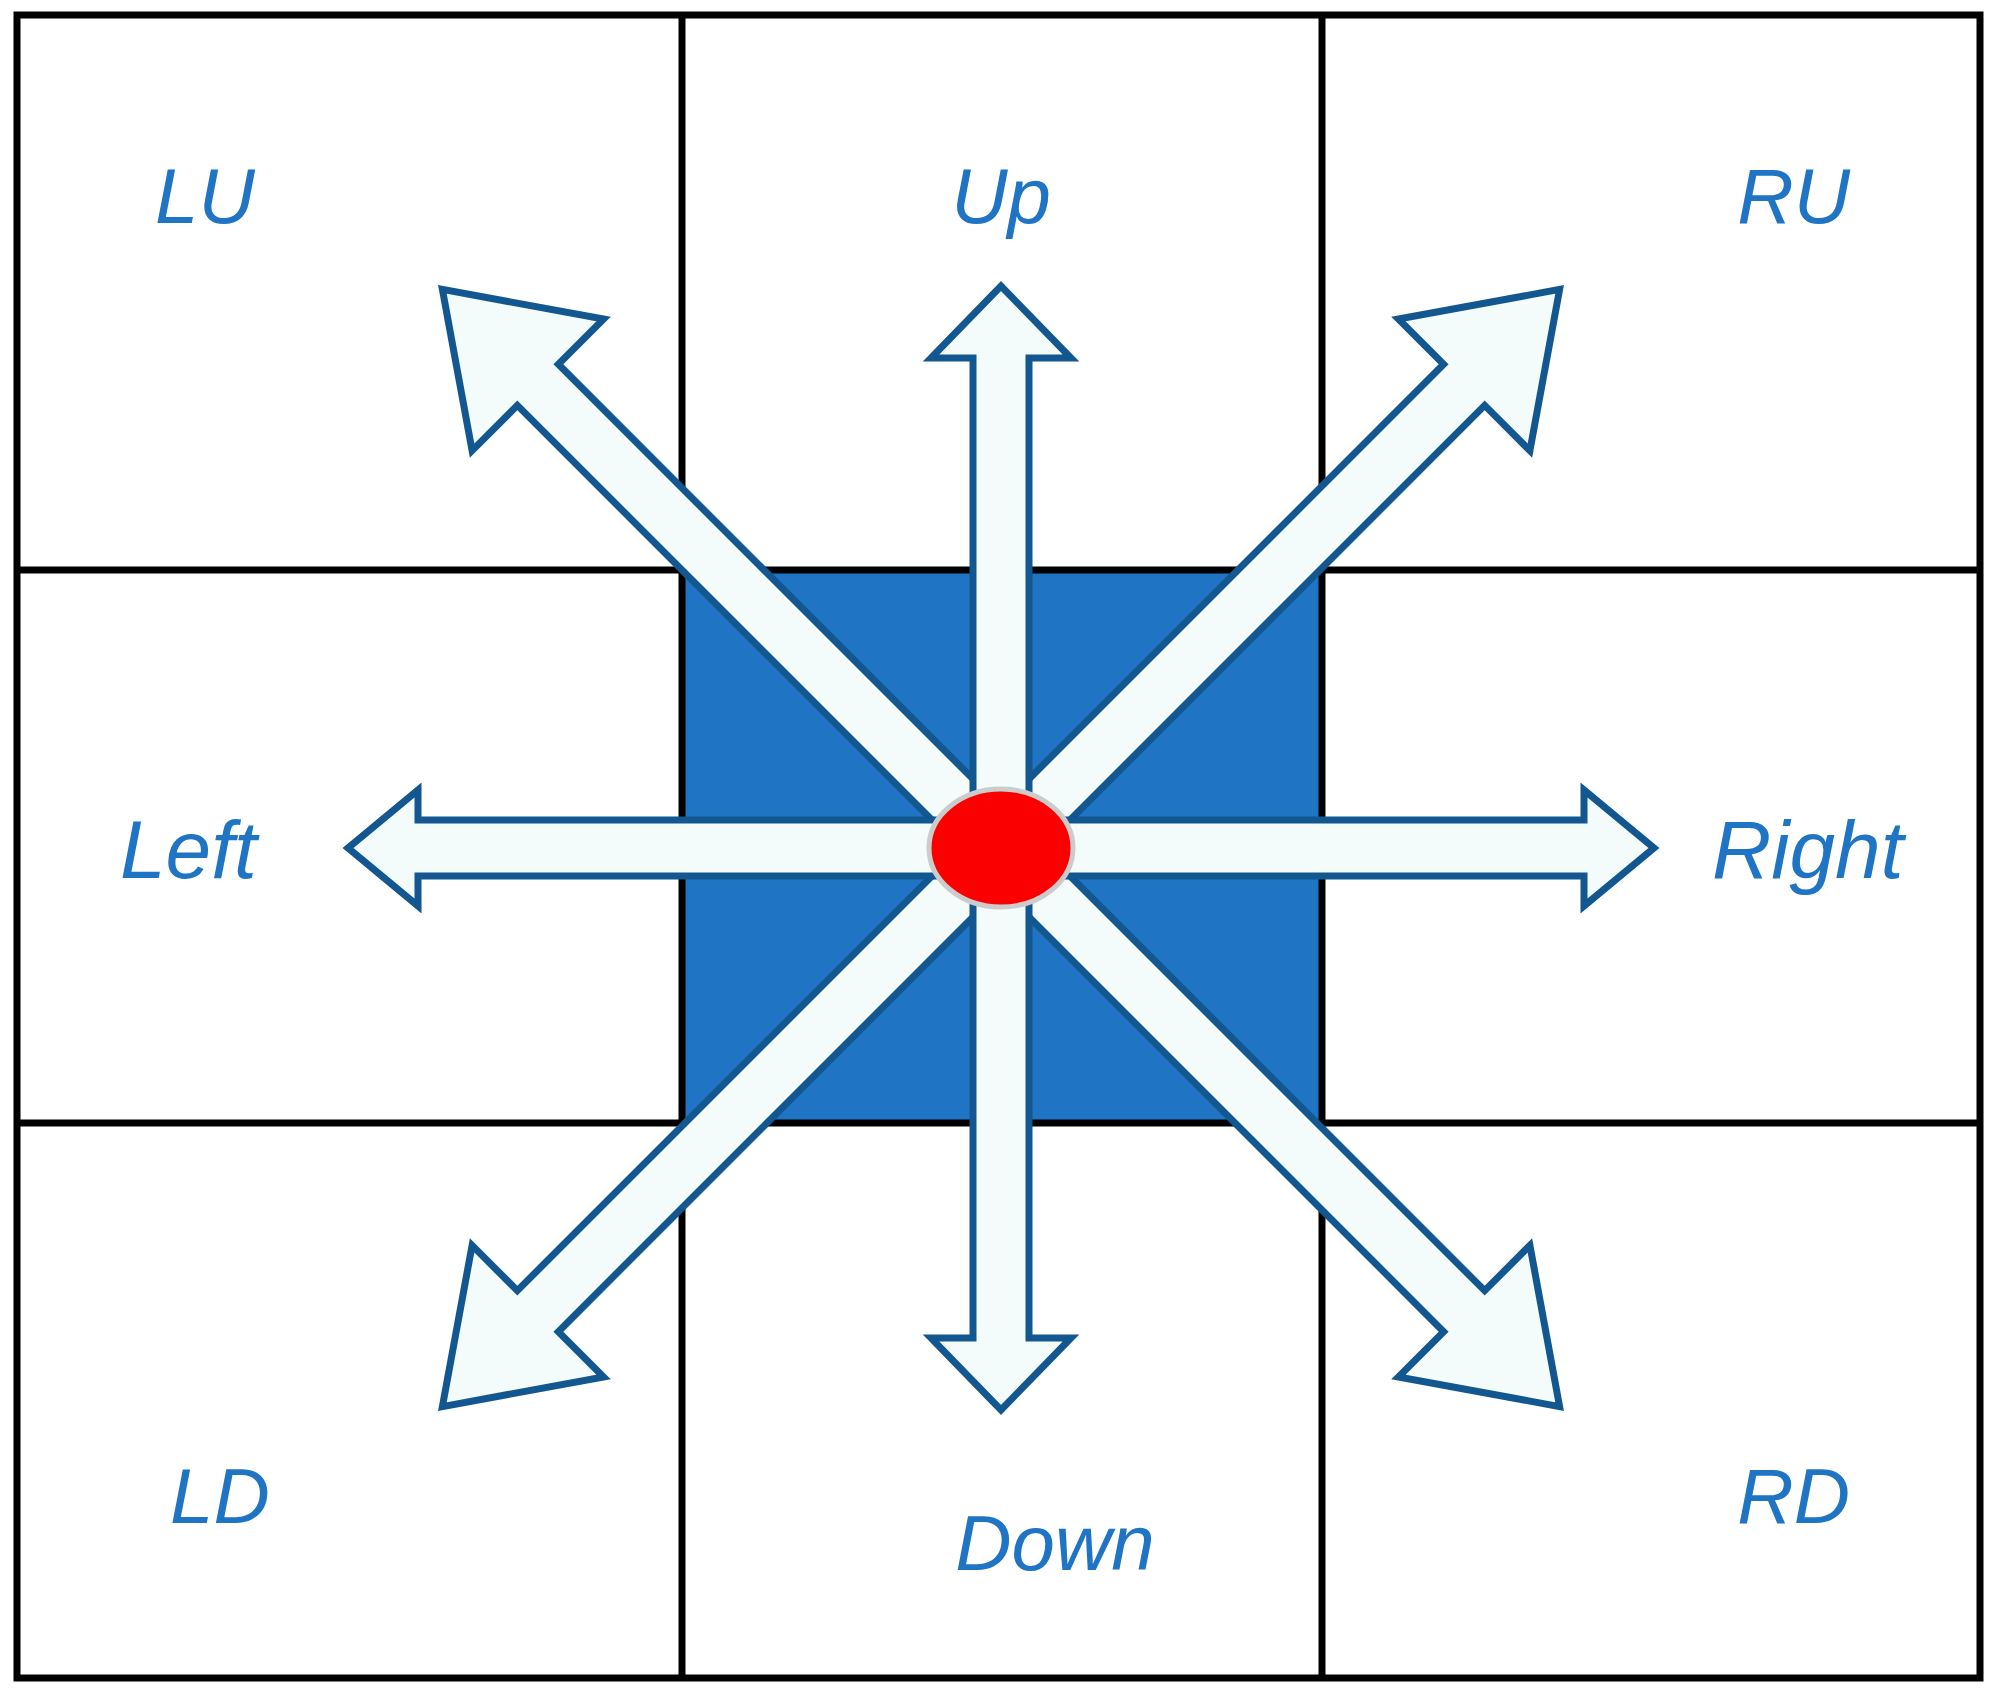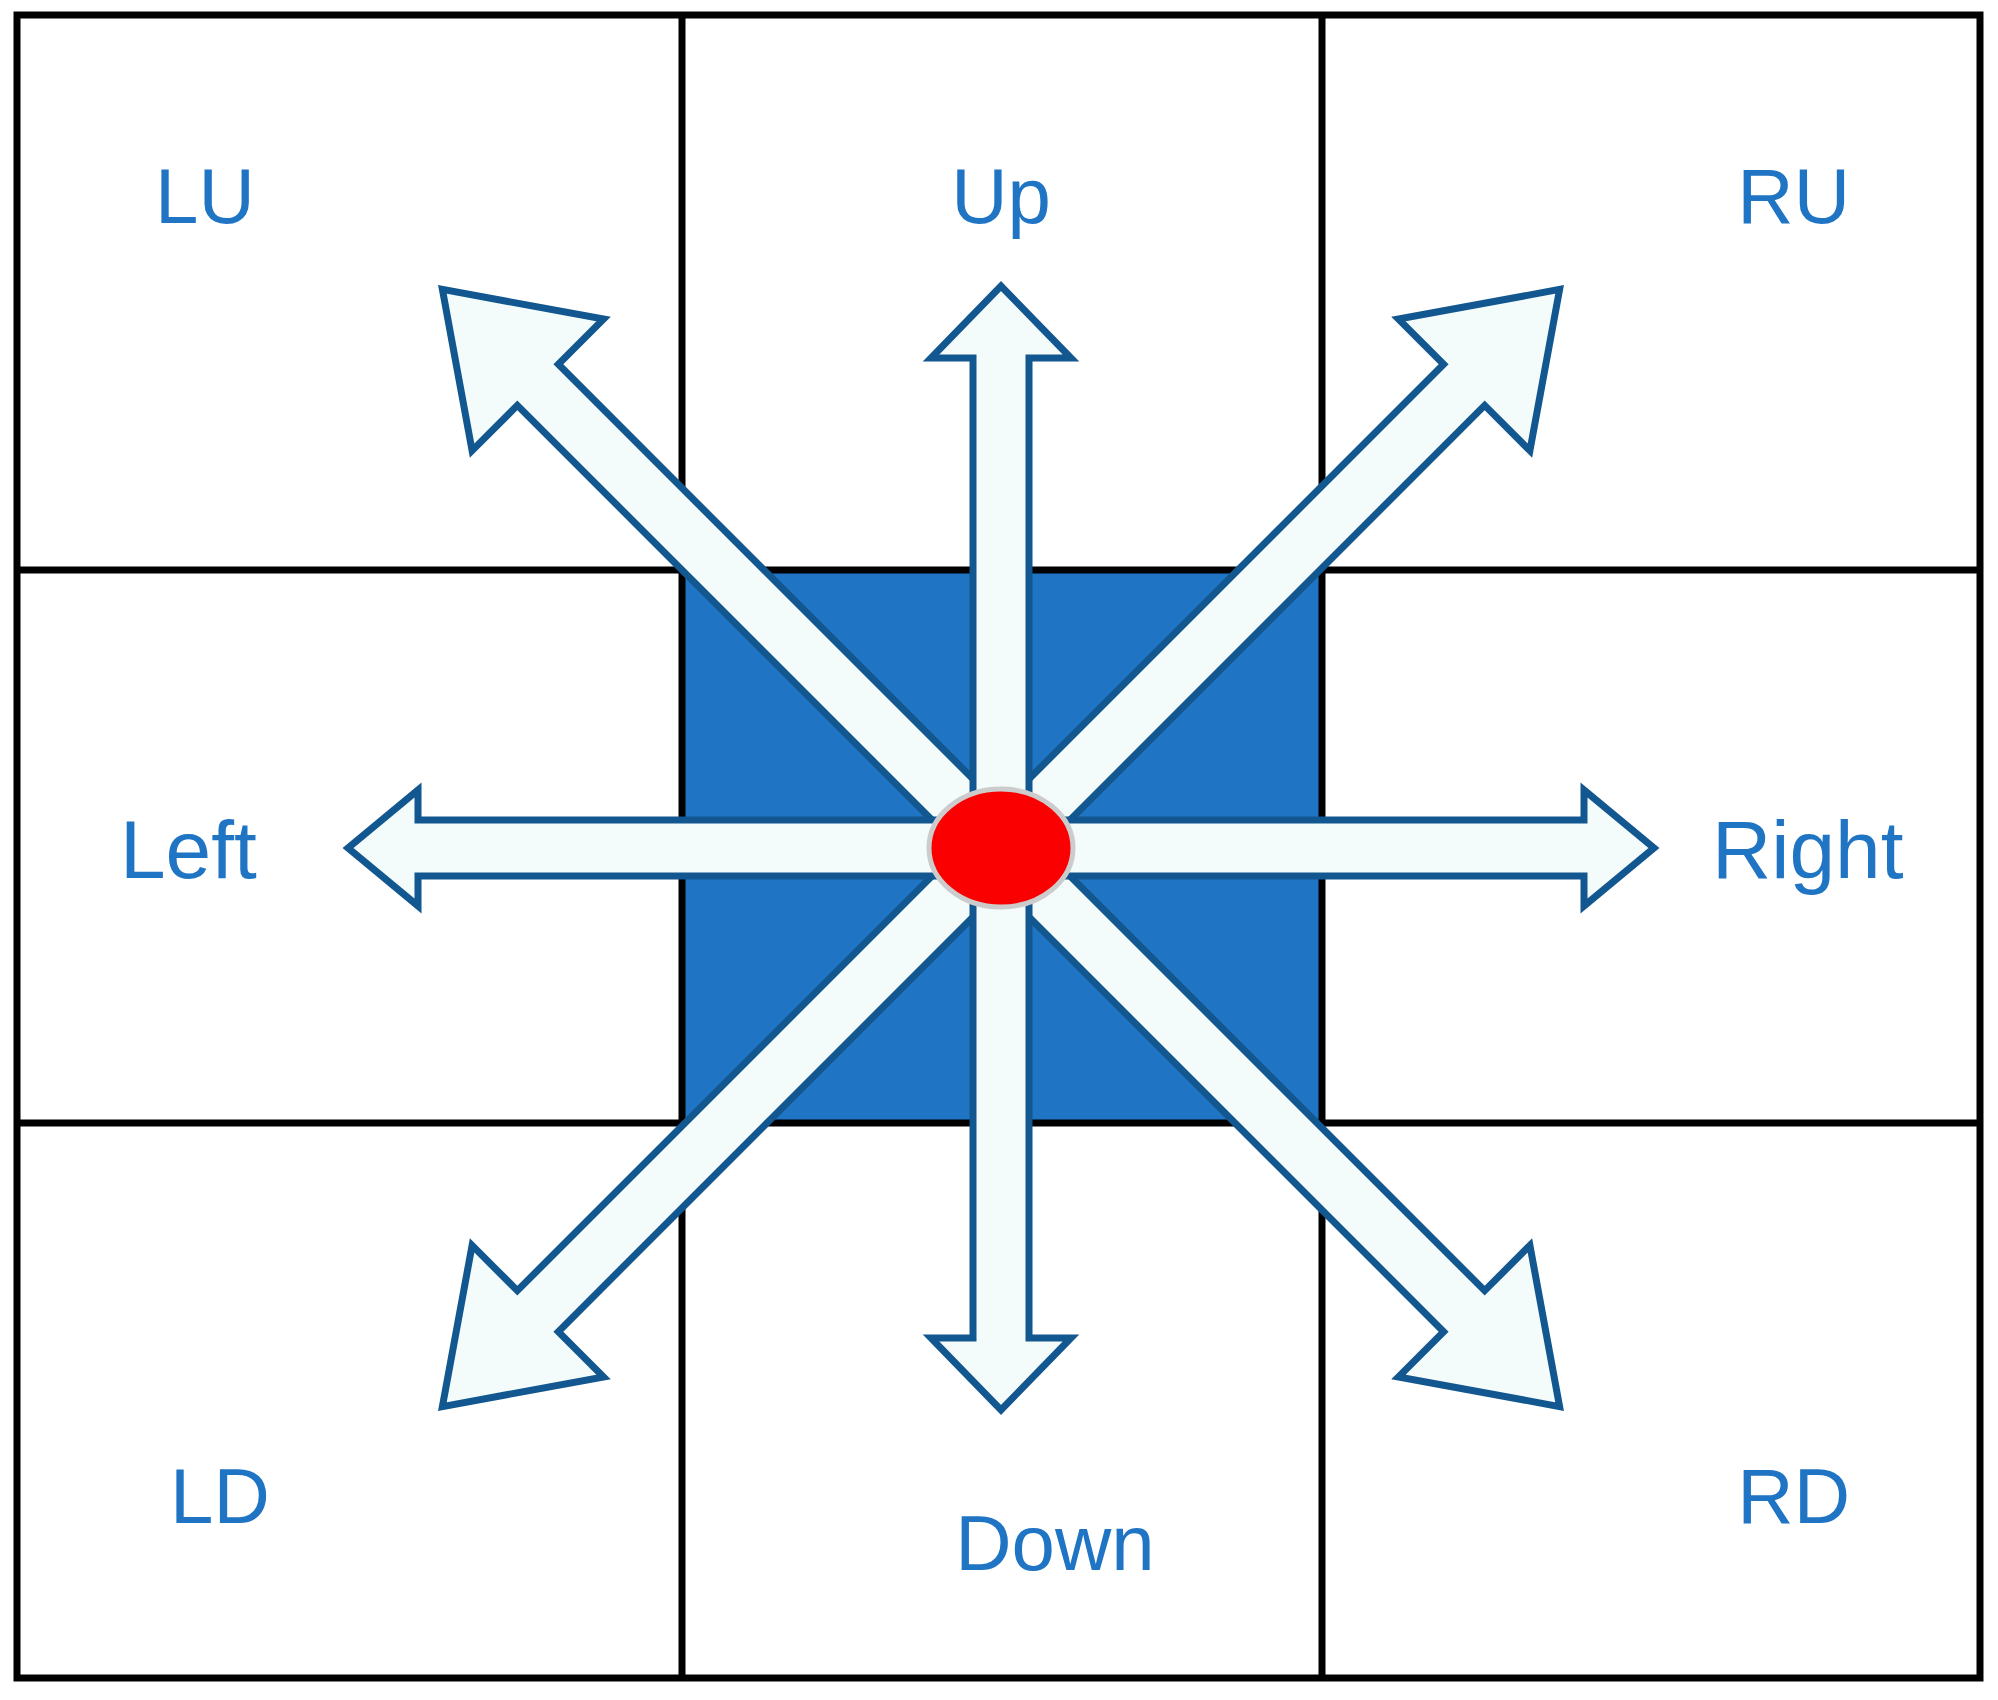--- a/index.html
+++ b/index.html
@@ -11,20 +11,21 @@
     width: 1998px;
     height: 1700px;
     font-family: "Liberation Sans", sans-serif;
     overflow: hidden;
   }
   #stage {
     position: relative;
     width: 1998px;
     height: 1700px;
     background: #ec4899;
+    font-style: italic;
   }
   #diagram {
     position: absolute;
     left: 0;
     top: 0;
     width: 1998px;
     height: 1700px;
     display: block;
   }
   .cell-label {

